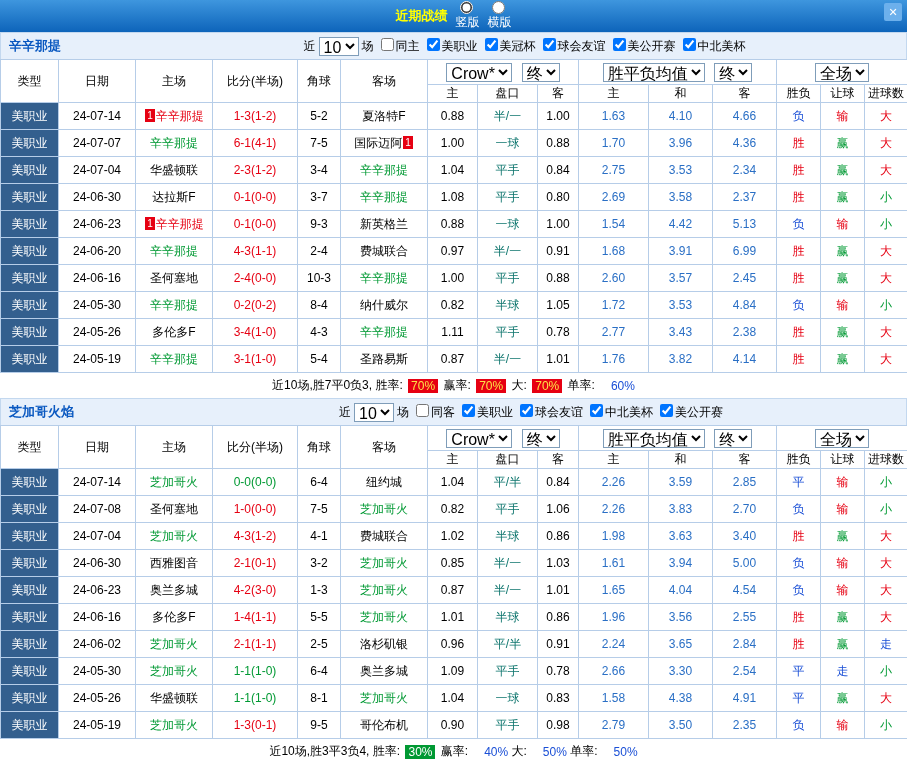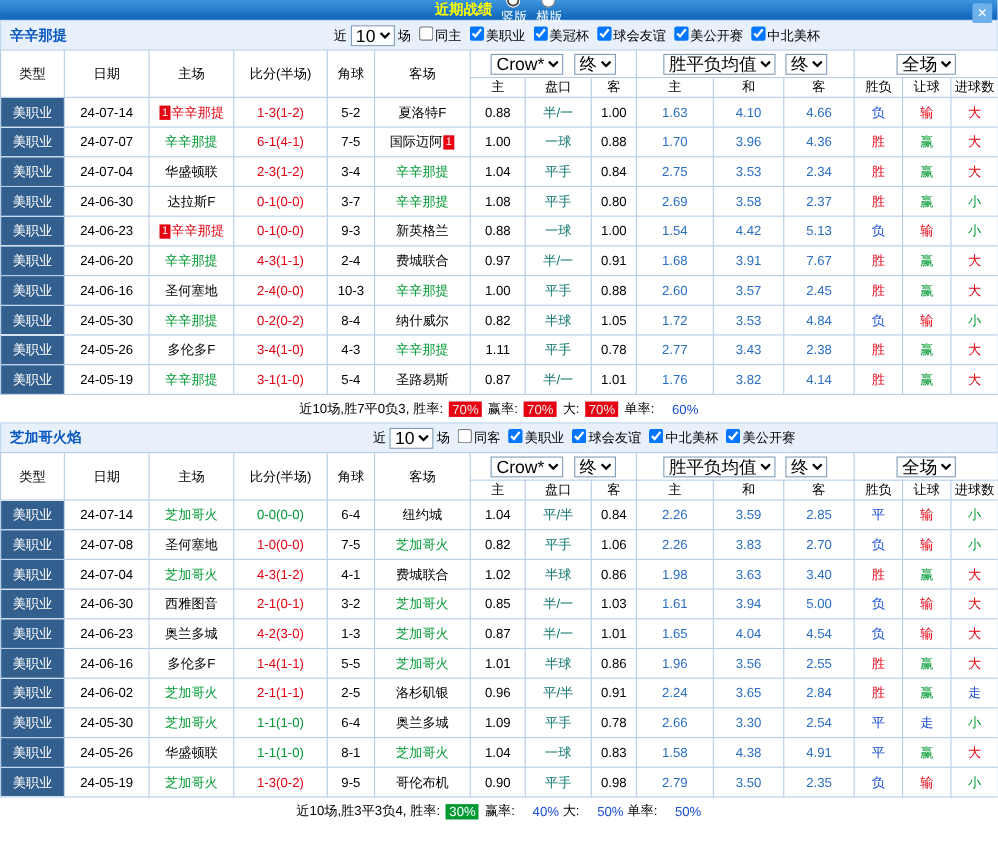--- a/index.html
+++ b/index.html
@@ -7,21 +7,21 @@
   body {
     width:907px;
     font-family:"Liberation Sans","DejaVu Sans",sans-serif;
     font-size:12px;
     color:#000;
     background:#fff;
   }
 
   
   .titlebar {
-    height:18px;
+    height:32px;
     background:linear-gradient(180deg,#3e96de,#0d64ba);
     display:flex; align-items:center; justify-content:center;
     position:relative;
   }
   .title { color:#ffff00; font-weight:bold; font-size:13px; }
   .view-label {
     color:#fff; display:inline-flex; align-items:center;
     margin-left:8px; cursor:pointer; font-size:12px;flex-direction:column;
   }
   .view-label input { margin:0 3px 0 0; accent-color:#ffffff; }
@@ -100,21 +100,21 @@
   .g-big  { color:#e60012; }
   .g-small{ color:#009933; }
   .g-push { color:#1a4fd6; }
 
   
   .summary {
     height:25px; display:flex; align-items:center; justify-content:center;
   }
   .sum-plain { color:#000; white-space:pre; }
   .sum-blue  { color:#1a4fd6; white-space:pre;padding-left:16px; }
-  .sum-red   { background:#e60012; color:#e5e5e5; padding:0 3px; margin:0 2px; }
+  .sum-red   { background:#e60012; color:#fde047; padding:0 3px; margin:0 2px; }
   .sum-green { background:#009933; color:#fff; padding:0 3px; margin:0 2px; }
 </style>
 </head>
 <body>
 
 <div class="titlebar">
   <span class="title">近期战绩</span>
   <label class="view-label">
     <input type="radio" name="viewmode" checked="" style="">
     <span>竖版</span>
@@ -304,21 +304,21 @@
     <td class="c-date">24-06-20</td>
     <td class="c-team"><span class="t-green">辛辛那提</span></td>
     <td class="c-score score-win">4-3(1-1)</td>
     <td class="c-corner">2-4</td>
     <td class="c-team"><span class="t-black">费城联合</span></td>
     <td class="c-water">0.97</td>
     <td class="c-handicap">半/一</td>
     <td class="c-water">0.91</td>
     <td class="c-avg">1.68</td>
     <td class="c-avg">3.91</td>
-    <td class="c-avg">7.67</td>
+    <td class="c-avg">6.99</td>
     <td class="c-result r-win">胜</td>
     <td class="c-hresult h-win">赢</td>
     <td class="c-gresult g-big">大</td>
   </tr>
 
   <tr>
     <td class="c-league">美职业</td>
     <td class="c-date">24-06-16</td>
     <td class="c-team"><span class="t-black">圣何塞地</span></td>
     <td class="c-score score-win">2-4(0-0)</td>
@@ -642,21 +642,21 @@
     <td class="c-avg">4.91</td>
     <td class="c-result r-draw">平</td>
     <td class="c-hresult h-win">赢</td>
     <td class="c-gresult g-big">大</td>
   </tr>
 
   <tr>
     <td class="c-league">美职业</td>
     <td class="c-date">24-05-19</td>
     <td class="c-team"><span class="t-green">芝加哥火</span></td>
-    <td class="c-score score-win">1-3(0-2)</td>
+    <td class="c-score score-win">1-3(0-1)</td>
     <td class="c-corner">9-5</td>
     <td class="c-team"><span class="t-black">哥伦布机</span></td>
     <td class="c-water">0.90</td>
     <td class="c-handicap">平手</td>
     <td class="c-water">0.98</td>
     <td class="c-avg">2.79</td>
     <td class="c-avg">3.50</td>
     <td class="c-avg">2.35</td>
     <td class="c-result r-loss">负</td>
     <td class="c-hresult h-lose">输</td>

